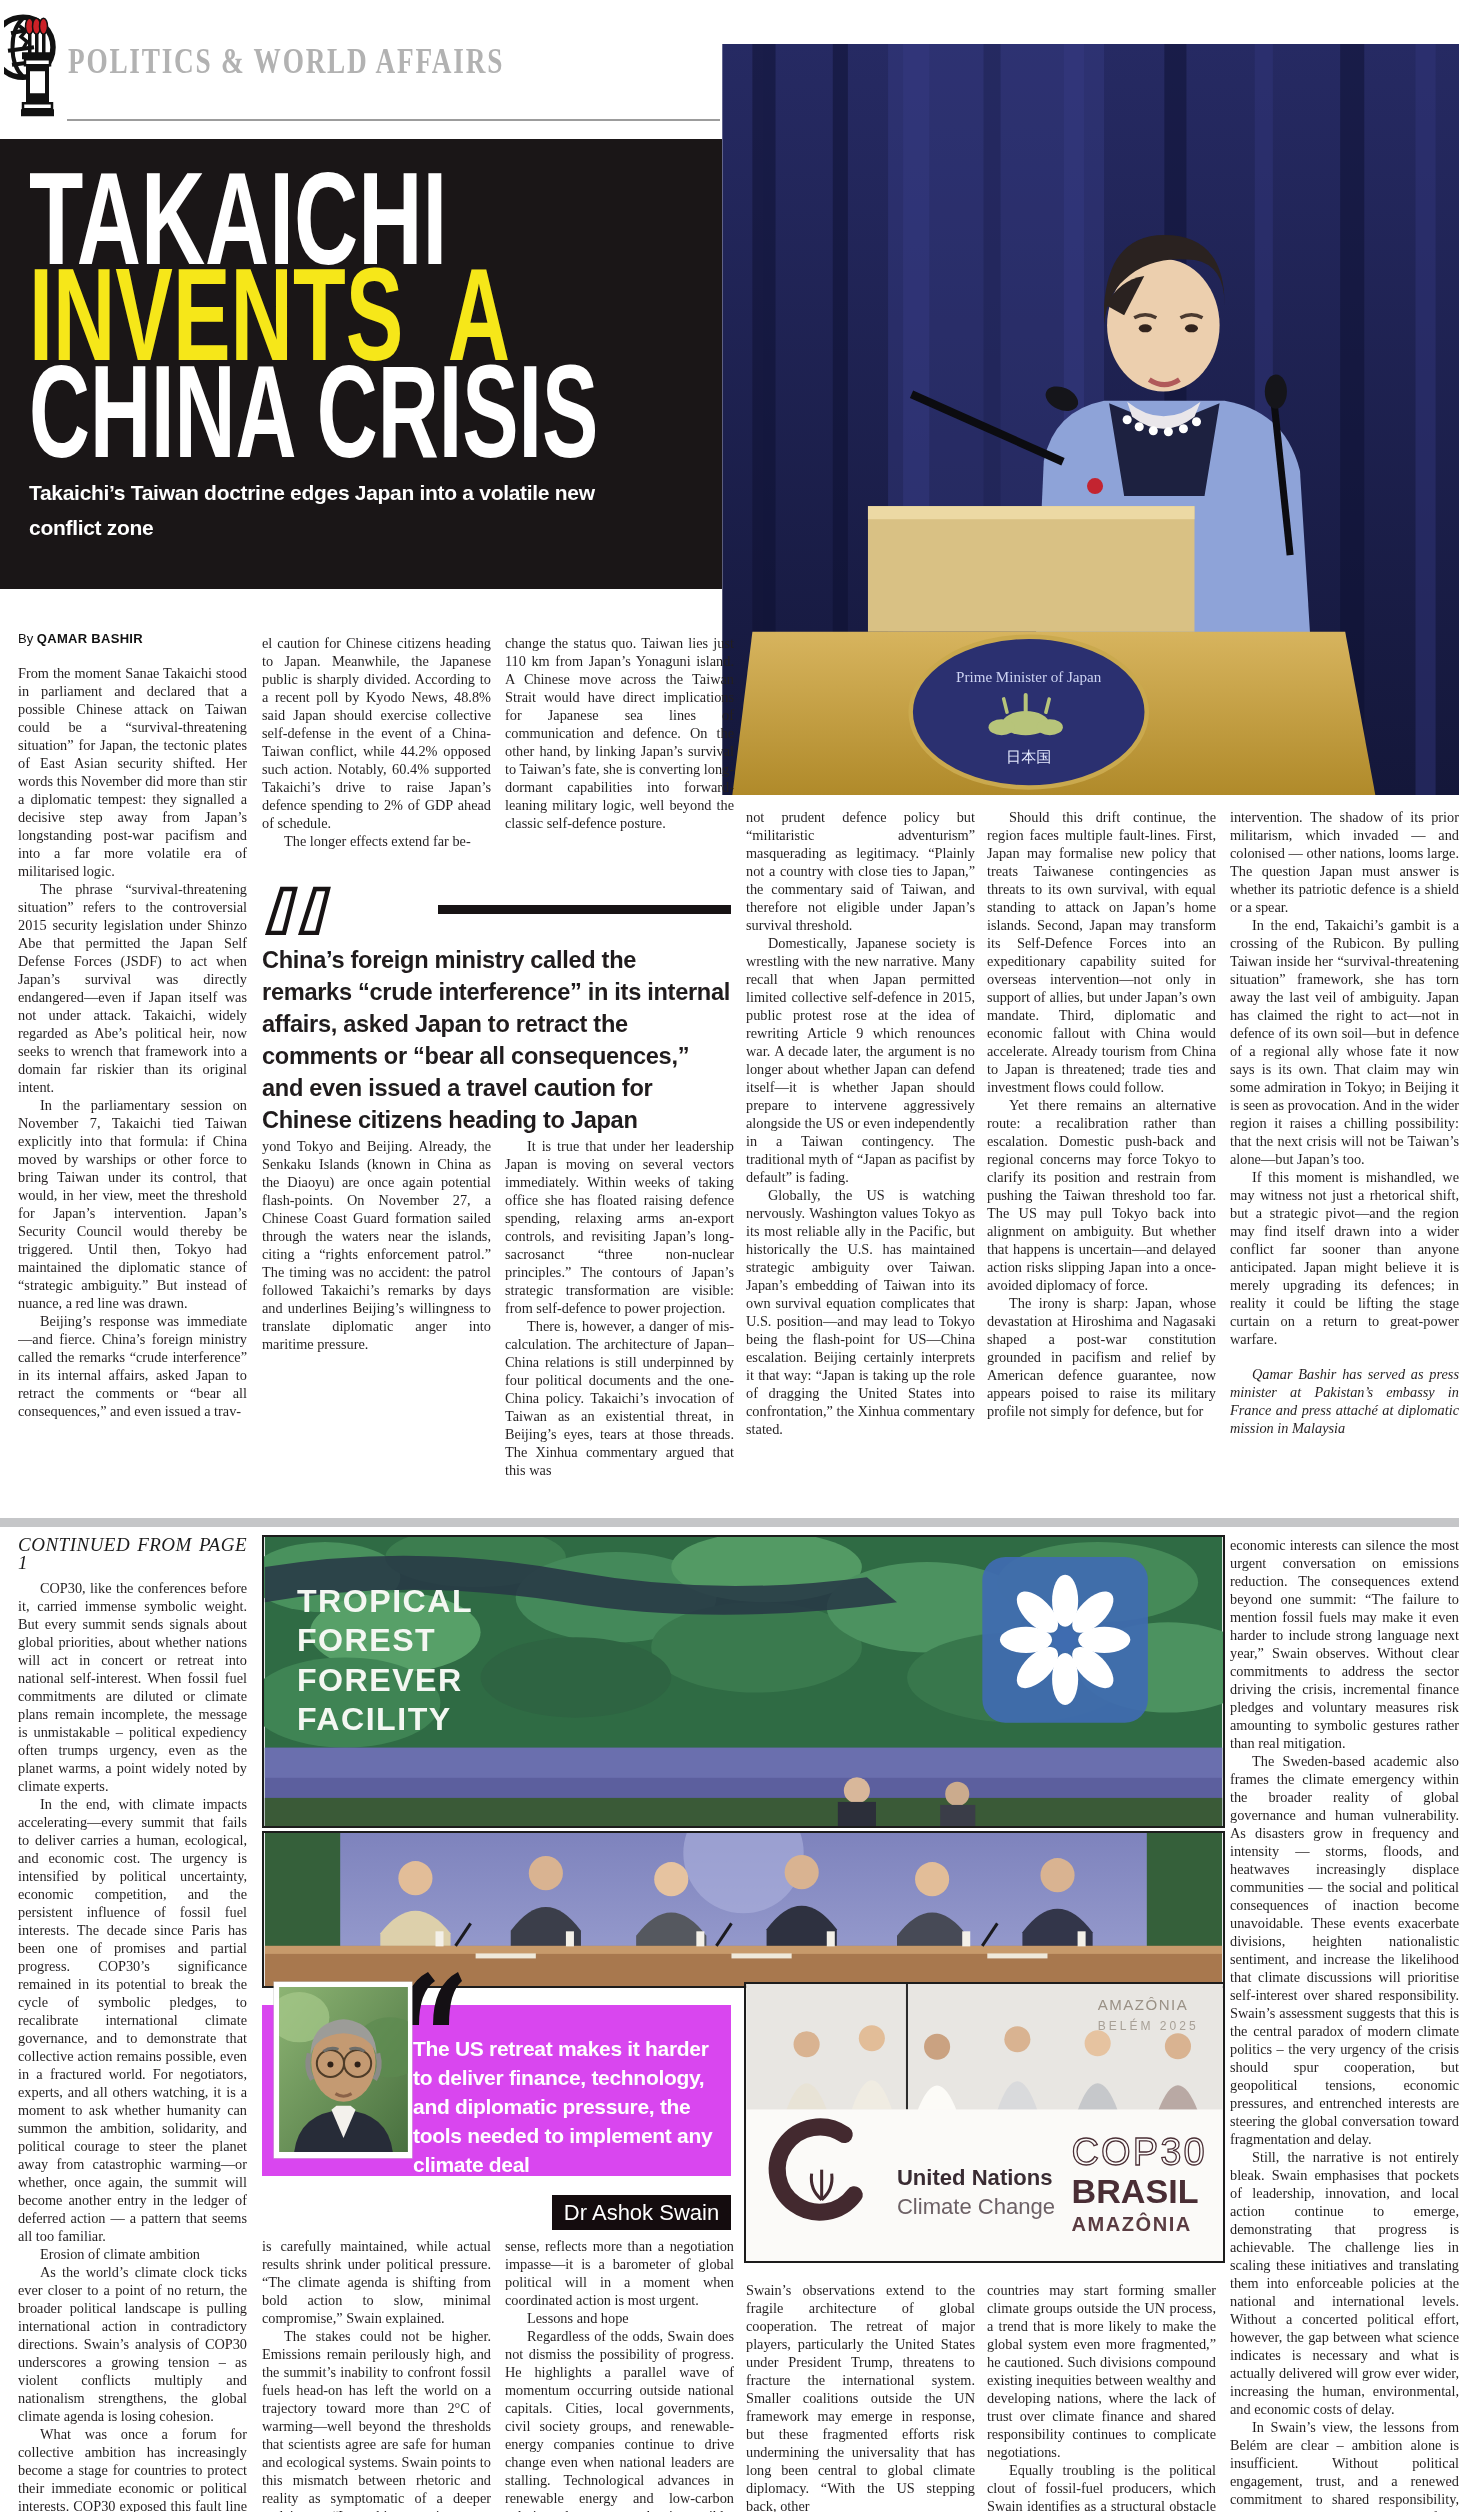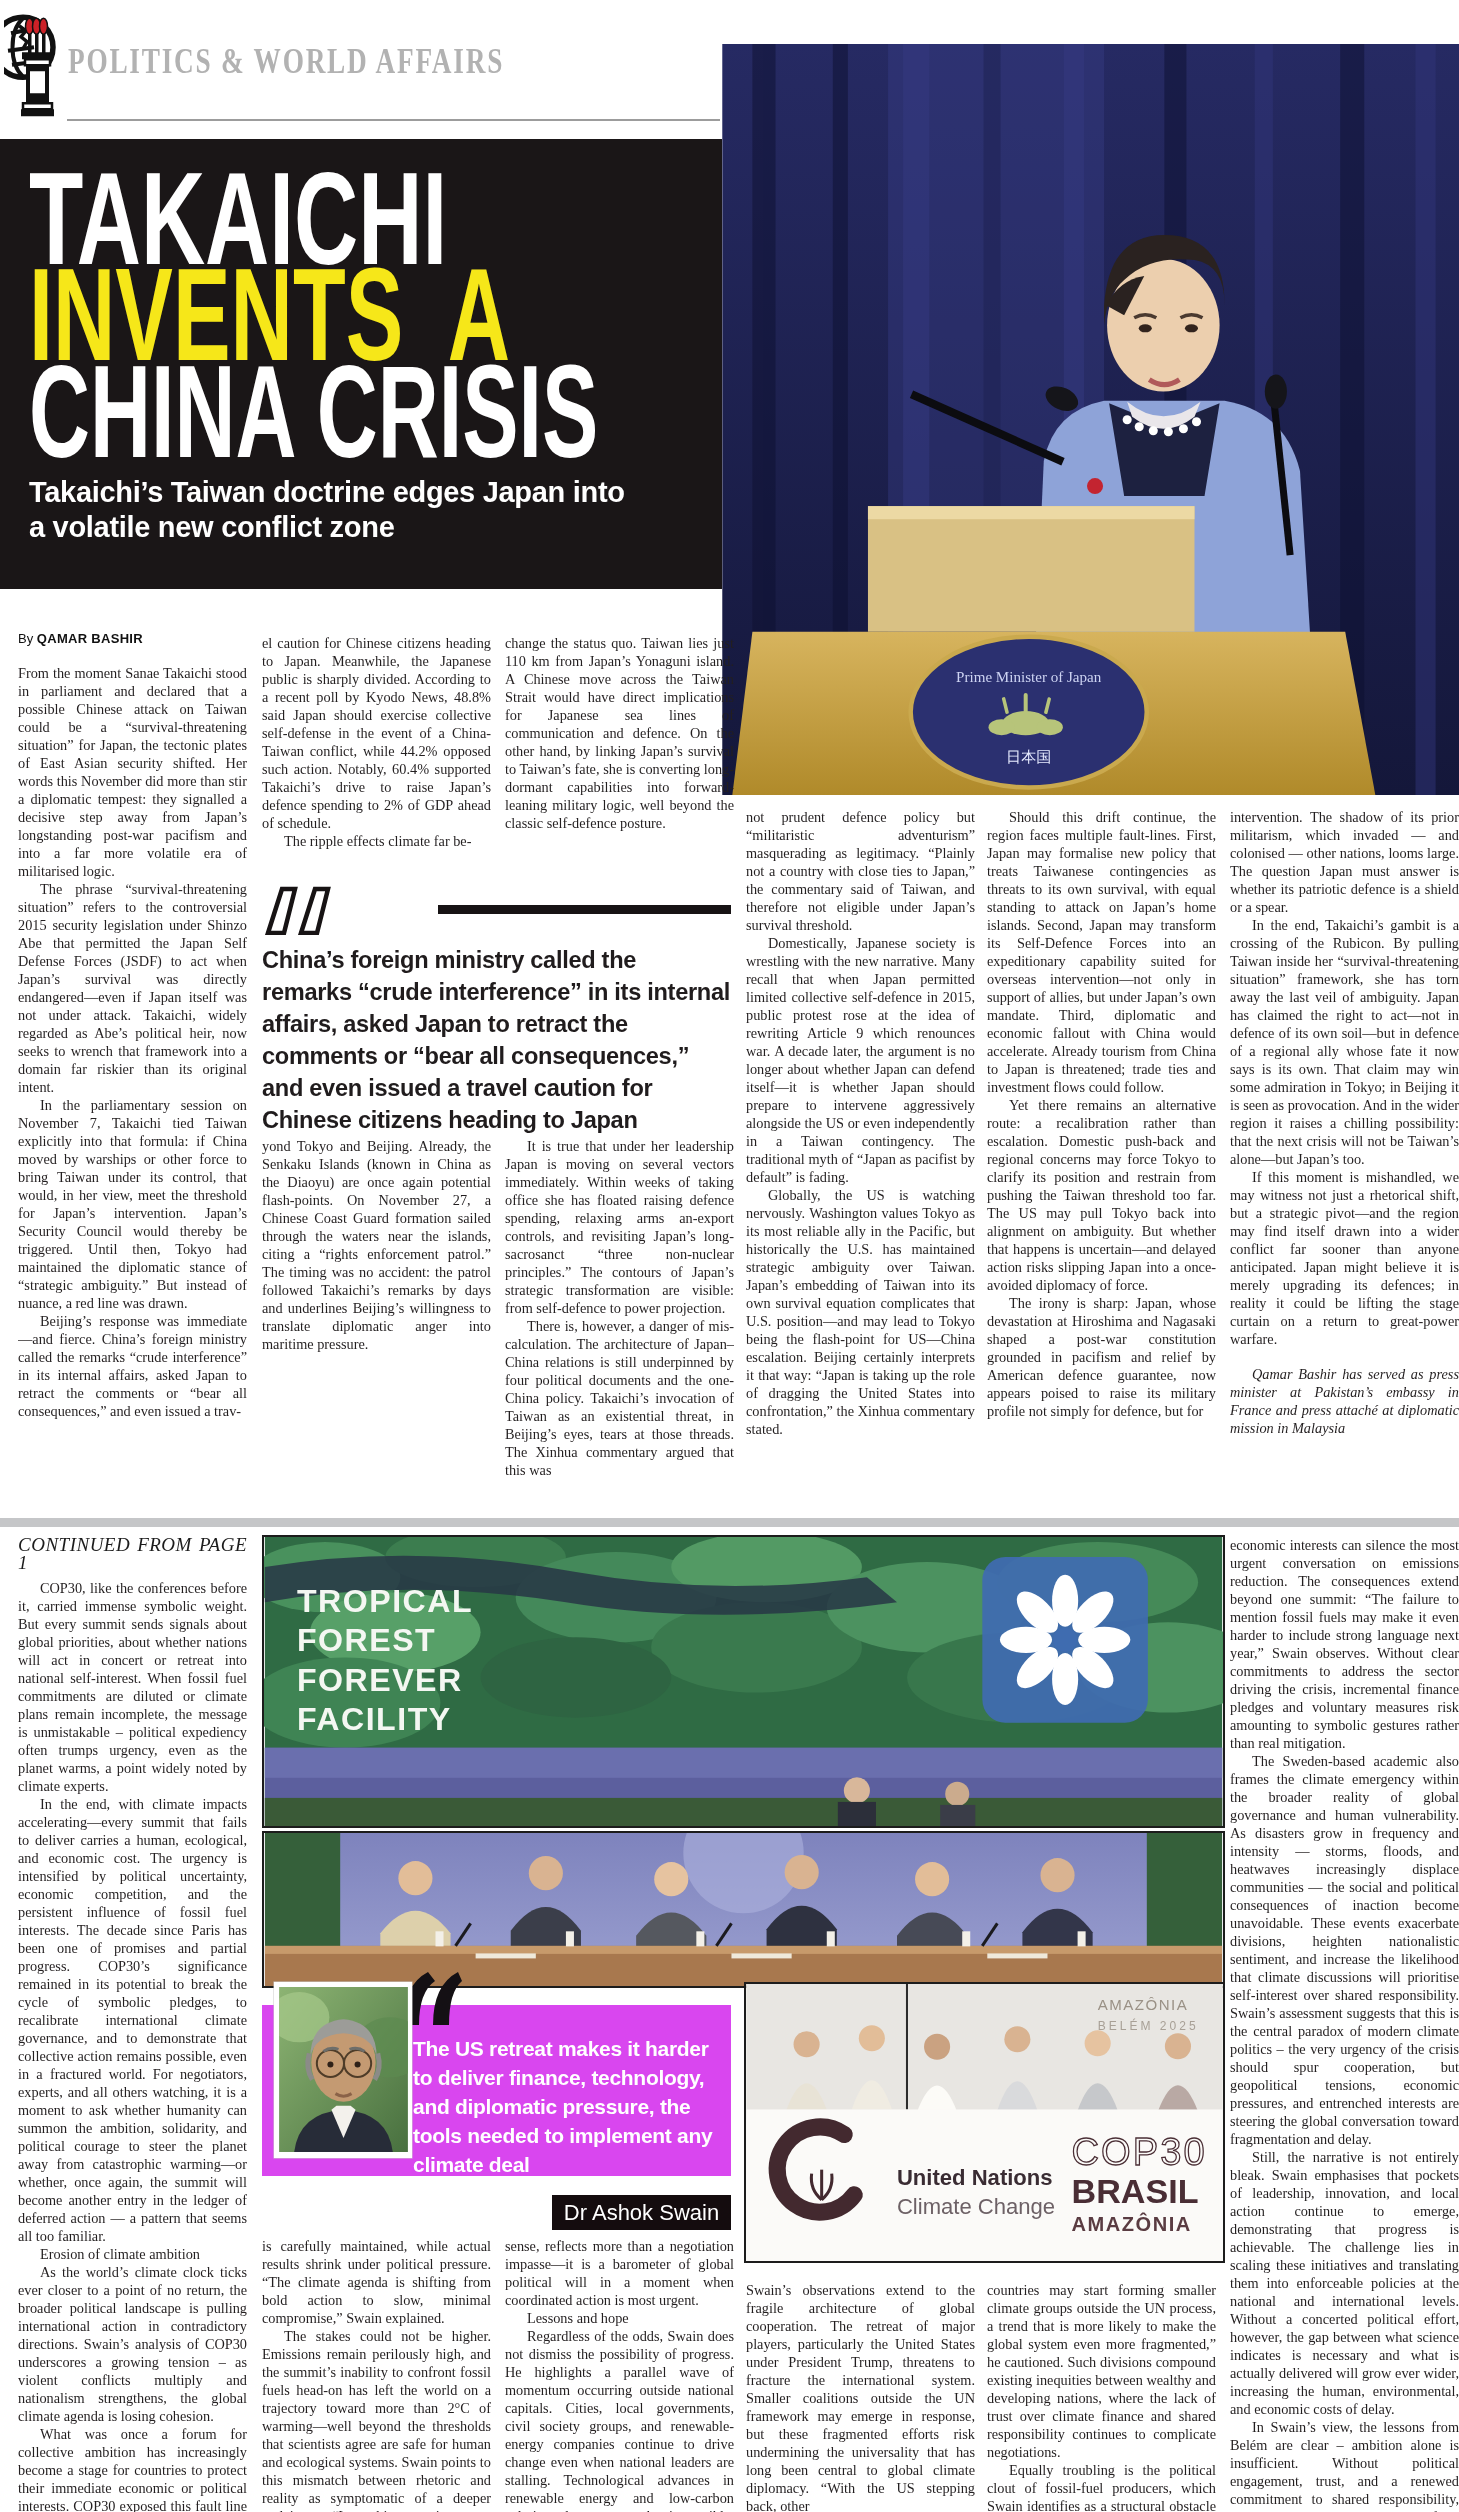--- a/index.html
+++ b/index.html
@@ -13,21 +13,21 @@
   .mast-rule{background:#9c9c9c;height:2px;}
 
   
   .hero{background:#1a1617;}
   .hl{font-family:"Liberation Sans",sans-serif;font-weight:bold;color:#ffffff;
       white-space:nowrap;transform-origin:0 0;display:inline-block;line-height:1;}
   .hl1{font-size:127px;transform:scale(.70,1.04);}
   .hl2{font-size:127px;transform:scale(.68,1.04);color:#f6e719;word-spacing:35px;}
   .hl3{font-size:127px;transform:scale(.665,1.04);}
   .subhead{font-family:"Liberation Sans",sans-serif;font-weight:bold;color:#fff;
-      font-size:29px;line-height:35px;letter-spacing:-0.3px;}
+      font-size:21px;line-height:35px;letter-spacing:-0.3px;}
 
   
   .byline{font-family:"Liberation Sans",sans-serif;font-size:13px;color:#111;}
   .byline b{font-weight:bold;letter-spacing:0.3px;}
   .col{width:229px;overflow:hidden;font-size:14.3px;line-height:18px;text-align:justify;}
   .col p{margin:0;text-indent:22px;}
   .fresh p:first-child{text-indent:0;}
   .col .bio{margin-top:17px;font-style:italic;text-indent:22px;}
   .cont-label{font-family:"Liberation Serif",serif;font-style:italic;font-size:19px;
       letter-spacing:0.5px;color:#1c1c1c;margin:0 0 7px 0;text-indent:0 !important;}
@@ -168,21 +168,21 @@
   </div>
 
   <div class="abs col fresh" style="left:18px;top:664px;height:849px;">
       <p>From the moment Sanae Takaichi stood in parliament and declared that a possible Chinese attack on Taiwan could be a “survival-threatening situation” for Japan, the tectonic plates of East Asian security shifted. Her words this November did more than stir a diplomatic tempest: they signalled a decisive step away from Japan’s longstanding post-war pacifism and into a far more volatile era of militarised logic.</p>
       <p>The phrase “survival-threatening situation” refers to the controversial 2015 security legislation under Shinzo Abe that permitted the Japan Self Defense Forces (JSDF) to act when Japan’s survival was directly endangered—even if Japan itself was not under attack. Takaichi, widely regarded as Abe’s political heir, now seeks to wrench that framework into a domain far riskier than its original intent.</p>
       <p>In the parliamentary session on November 7, Takaichi tied Taiwan explicitly into that formula: if China moved by warships or other force to bring Taiwan under its control, that would, in her view, meet the threshold for Japan’s intervention. Japan’s Security Council would thereby be triggered. Until then, Tokyo had maintained the diplomatic stance of “strategic ambiguity.” But instead of nuance, a red line was drawn.</p>
       <p>Beijing’s response was immediate—and fierce. China’s foreign ministry called the remarks “crude interference” in its internal affairs, asked Japan to retract the comments or “bear all consequences,” and even issued a trav-</p>
     </div>
   <div class="abs col fresh" style="left:262px;top:634px;height:236px;">
       <p>el caution for Chinese citizens heading to Japan. Meanwhile, the Japanese public is sharply divided. According to a recent poll by Kyodo News, 48.8% said Japan should exercise collective self-defense in the event of a China-Taiwan conflict, while 44.2% opposed such action. Notably, 60.4% supported Takaichi’s drive to raise Japan’s defence spending to 2% of GDP ahead of schedule.</p>
-      <p>The ripple effects climate far be-</p>
+      <p>The longer effects extend far be-</p>
     </div>
   <div class="abs col fresh" style="left:505px;top:634px;height:236px;">
       <p>change the status quo. Taiwan lies just 110 km from Japan’s Yonaguni island. A Chinese move across the Taiwan Strait would have direct implications for Japanese sea lines of communication and defence. On the other hand, by linking Japan’s survival to Taiwan’s fate, she is converting long-dormant capabilities into forward-leaning military logic, well beyond the classic self-defence posture.</p>
     </div>
 
   <div class="abs" style="left:262px;top:885px;width:469px;height:251px;">
     <svg class="abs" style="left:0;top:0;" width="75" height="50" viewBox="0 0 150 100">
       <path d="M12 96 L40 8 H66 L44 96 Z" fill="#fff" stroke="#171314" stroke-width="9"></path>
       <path d="M78 96 L106 8 H132 L110 96 Z" fill="#fff" stroke="#171314" stroke-width="9"></path>
     </svg>

